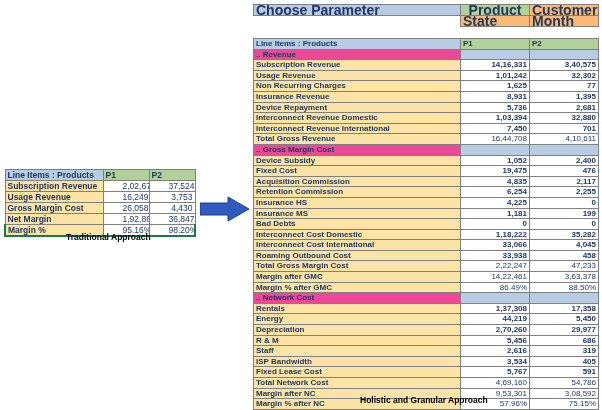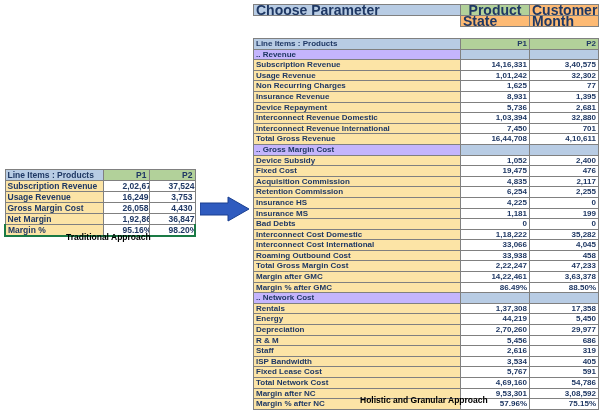--- a/index.html
+++ b/index.html
@@ -24,24 +24,24 @@
     line-height:9px;
     height:9px;
     padding:0 2px;
     white-space:nowrap;
     overflow:hidden;
     color:#1f3864;
     font-weight:bold;
   }
   .lbl{ background:#fce4a6; text-align:left; }
   .num{ background:#ffffff; text-align:right; color:#1f3864; font-weight:normal; }
-  .num.b{ font-weight:bold;padding-left:19px; }
+  .num.b{ font-weight:normal;padding-left:19px; }
   .hdr{ background:#b8cce4; text-align:left; color:#17375e; }
-  .hdrg{ background:#b2d19a; text-align:right; color:#17375e; }
-  .sect{ background:#c4b5fd; text-align:left; color:#17375e; }
+  .hdrg{ background:#b2d19a; text-align:left; color:#17375e; }
+  .sect{ background:#ec4899; text-align:left; color:#17375e; }
   .sectblank{ background:#b8cce4; }
   .white{ background:#fdba74; text-align:left; color:#17375e; }
   .greensel{ background:#b2d19a; text-align:center; color:#17375e; }
 
   
   #param-block{
     position:absolute; left:253px; top:4px; width:345px;
   }
   #param-block td{ height:10px; line-height:10px; font-size:14px; }
 

